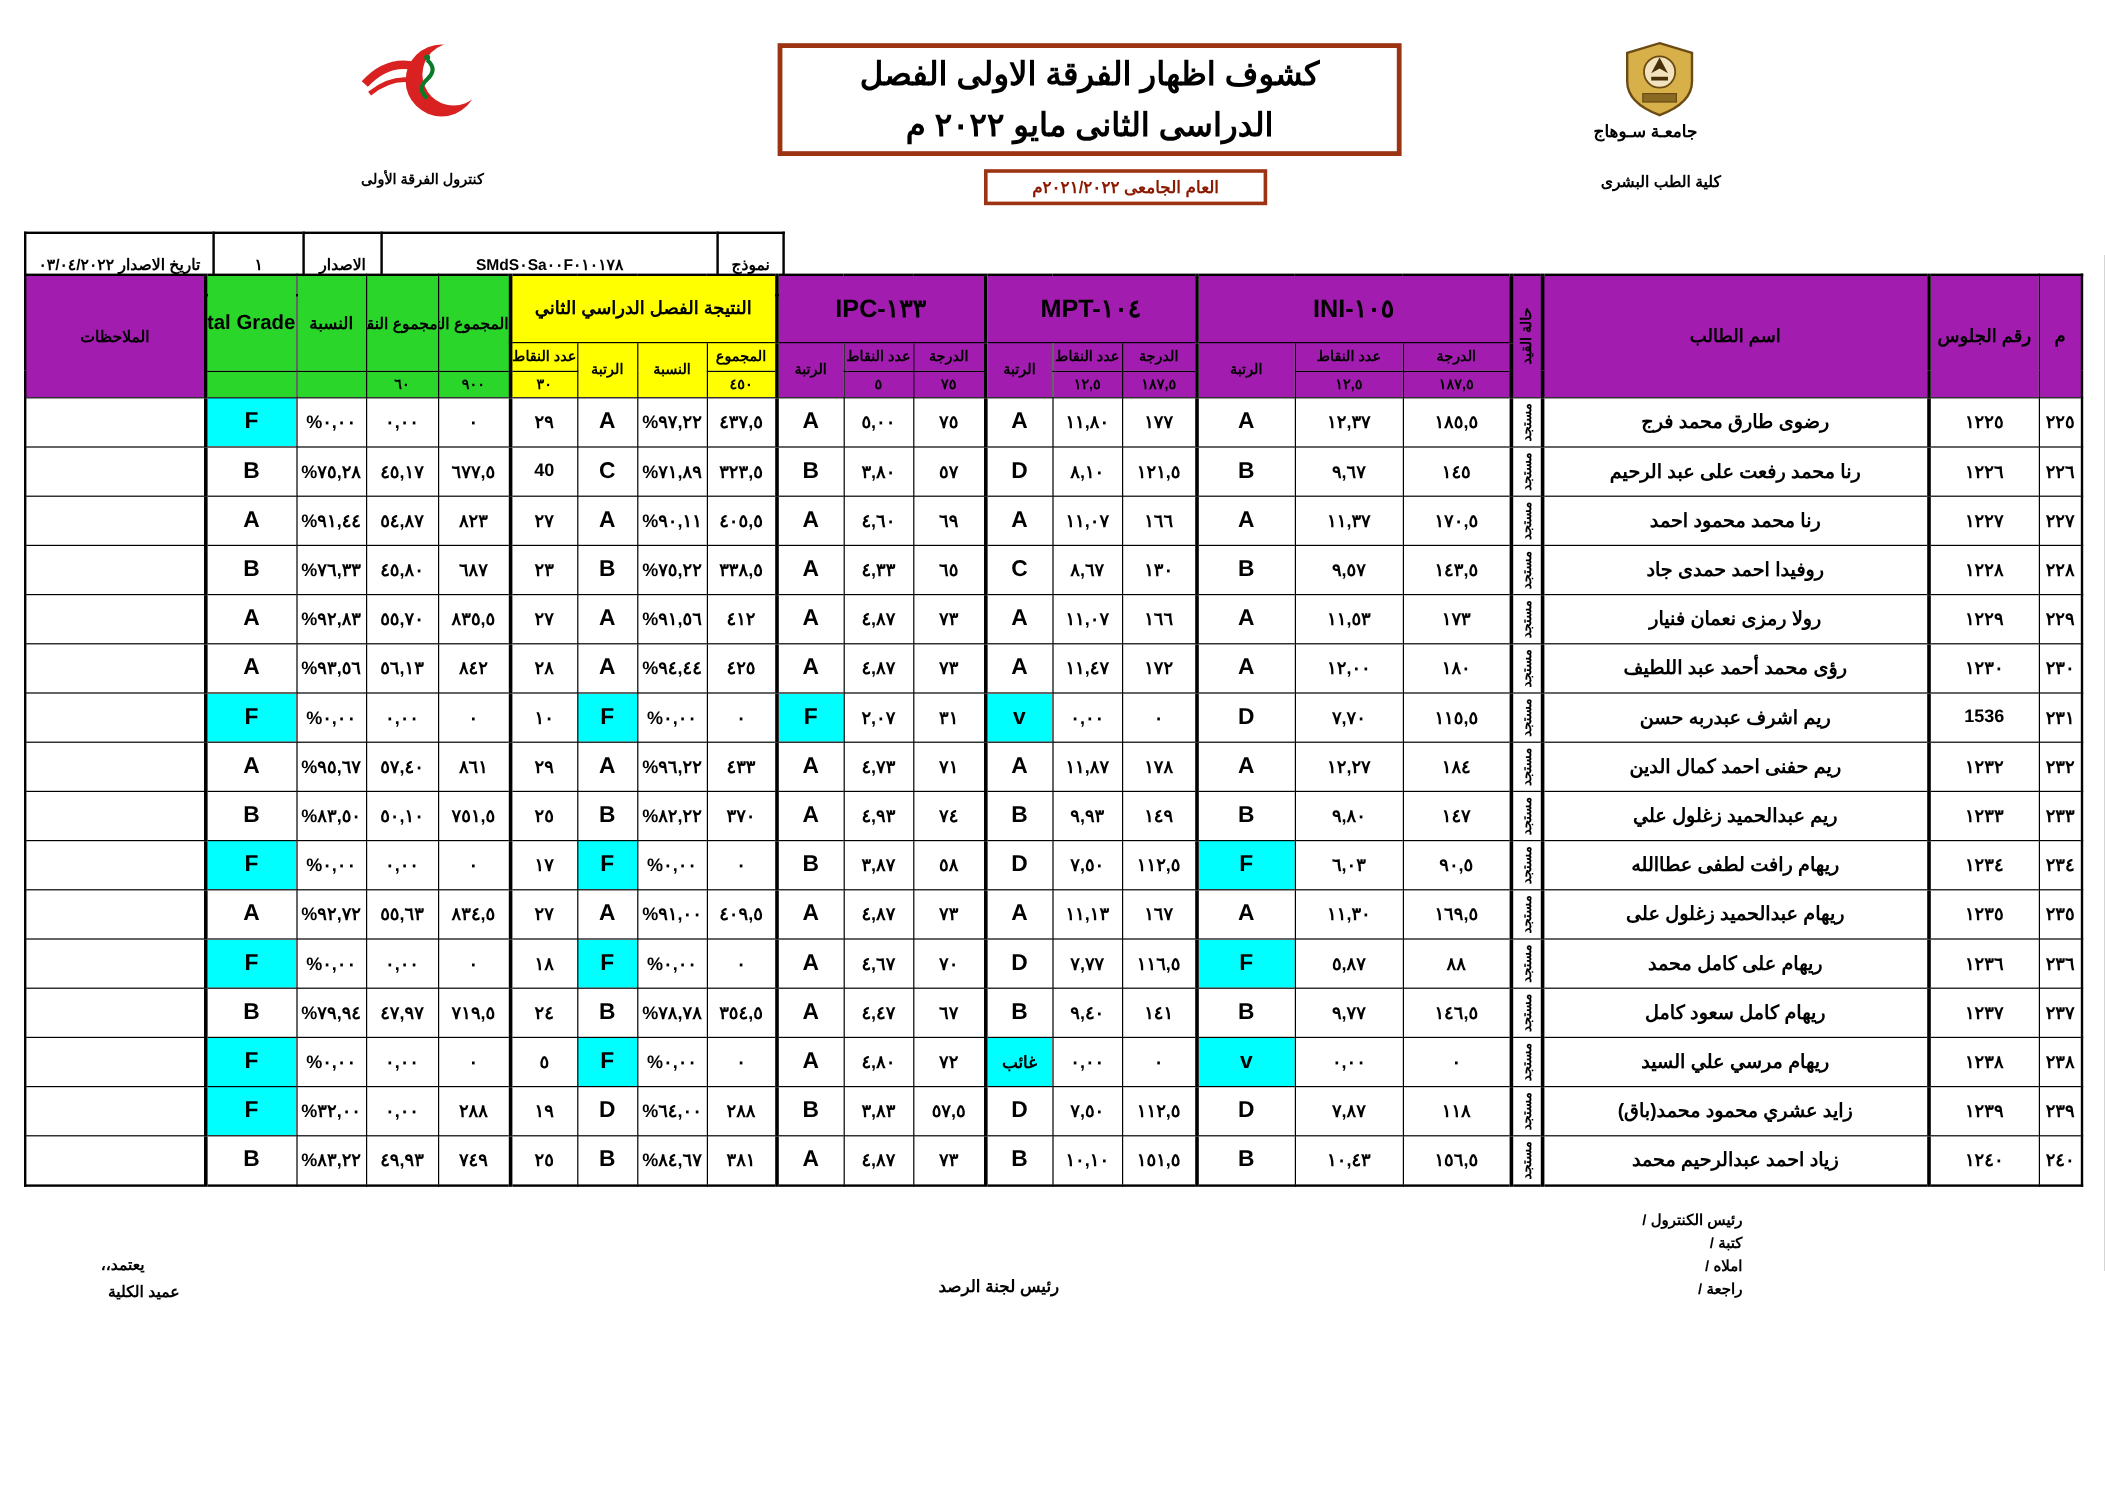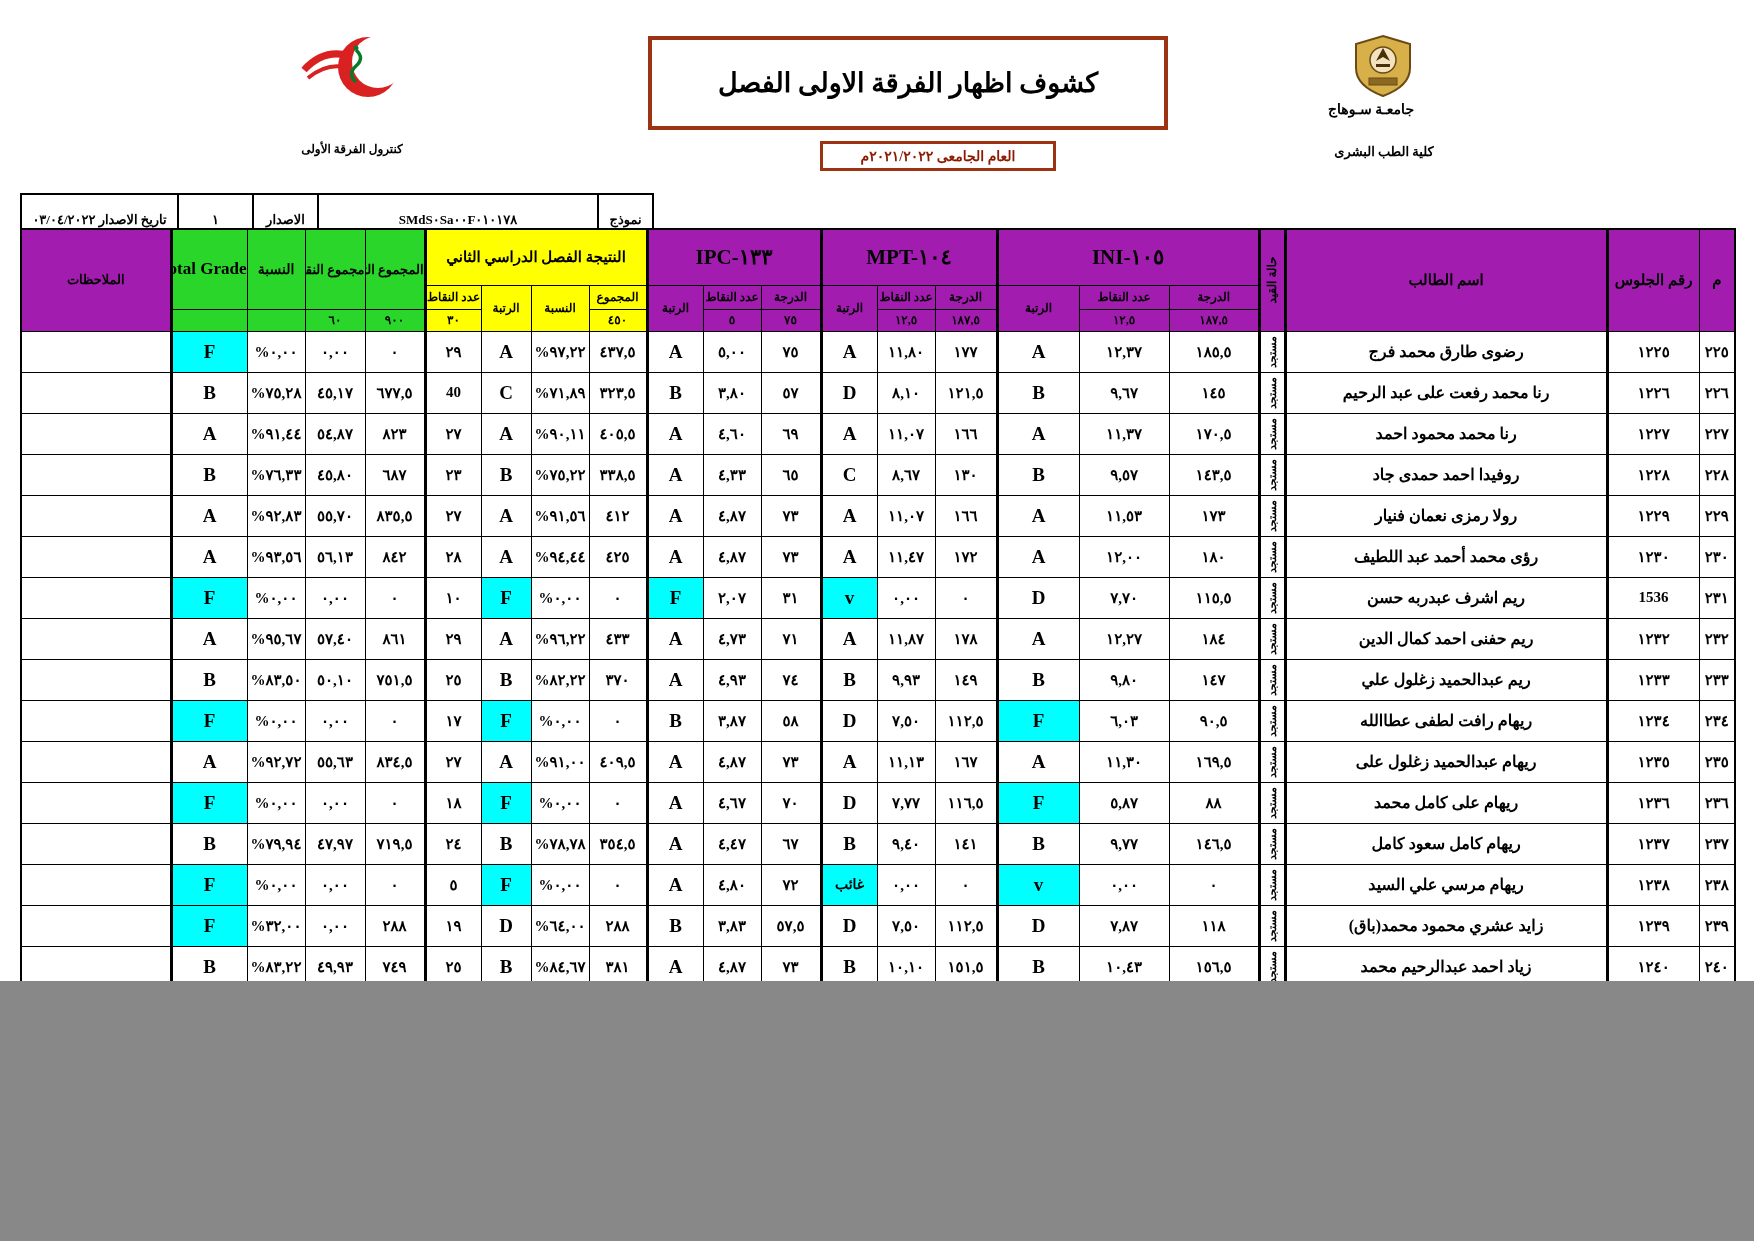--- a/index.html
+++ b/index.html
@@ -1,17 +1,17 @@
 <!DOCTYPE html>
 <html lang="ar"><head>
 <meta charset="utf-8">
 <style>
   html,body{margin:0;padding:0;background:#888;}
-  .page{position:relative;width:1754px;height:981px;background:#ffffff;overflow:hidden;
-        font-family:Liberation Serif, serif;direction:rtl;color:#000;}
+  .page{position:relative;width:1754px;height:1241px;background:#ffffff;overflow:hidden;
+        font-family:Liberation Sans, sans-serif;direction:rtl;color:#000;}
   
   .title-box{position:absolute;left:648px;top:36px;width:512px;height:86px;border:4px solid #9C3312;
              display:flex;flex-direction:column;justify-content:center;text-align:center;
              font-weight:bold;font-size:27px;line-height:42px;}
   .year-box{position:absolute;left:820px;top:141px;width:230px;height:24px;border:3px solid #9C3312;
             display:flex;align-items:center;justify-content:center;font-weight:bold;font-size:14px;color:#8B1A00;}
   .uni-logo{position:absolute;left:1352px;top:34px;}
   .uni-name{position:absolute;left:1328px;top:101px;width:112px;text-align:left;font-weight:bold;font-size:14px;}
   .faculty-name{position:absolute;left:1314px;top:144px;width:140px;text-align:center;font-weight:bold;font-size:13px;}
   .med-logo{position:absolute;left:288px;top:34px;}
@@ -57,20 +57,21 @@
   .footer-approve{position:absolute;left:84px;top:1046px;font-size:13px;font-weight:bold;}
   .footer-dean{position:absolute;left:90px;top:1069px;font-size:13px;font-weight:bold;}
 </style>
 </head>
 <body>
 
 <div class="page">
 
   <div class="title-box">
     <div>كشوف اظهار الفرقة الاولى الفصل</div>
+    <div>الدراسى الثانى مايو ٢٠٢٢ م</div>
   </div>
   <div class="year-box">
     <span>العام الجامعى ٢٠٢١/٢٠٢٢م</span>
   </div>
 
   <div class="uni-logo">
     <svg width="62" height="64" viewBox="0 0 62 64">
       <path d="M31 2 L58 10 V34 Q58 52 31 62 Q4 52 4 34 V10 Z" fill="#D8B04A" stroke="#6B4A14" stroke-width="2"></path>
       <circle cx="31" cy="26" r="13" fill="#F2E3BE" stroke="#6B4A14" stroke-width="1.5"></circle>
       <path d="M31 14 L38 27 L31 23 L24 27 Z" fill="#4A3008"></path>
@@ -635,17 +636,23 @@
       <td>٢٥</td>
       <td class="gb">٧٤٩</td>
       <td>٤٩,٩٣</td>
       <td>٨٣,٢٢%</td>
       <td class="rank">B</td>
       <td class="gb"></td>
     </tr>
       </tbody>
   </table>
 
+  <div class="footer-right">
+    <div>رئيس الكنترول /</div>
+    <div>كتبة /</div>
+    <div>املاه /</div>
+    <div>راجعة /</div>
+  </div>
   <div class="footer-center">رئيس لجنة الرصد</div>
   <div class="footer-approve">يعتمد،،</div>
   <div class="footer-dean">عميد الكلية</div>
 
 </div>
 
 </body></html>

